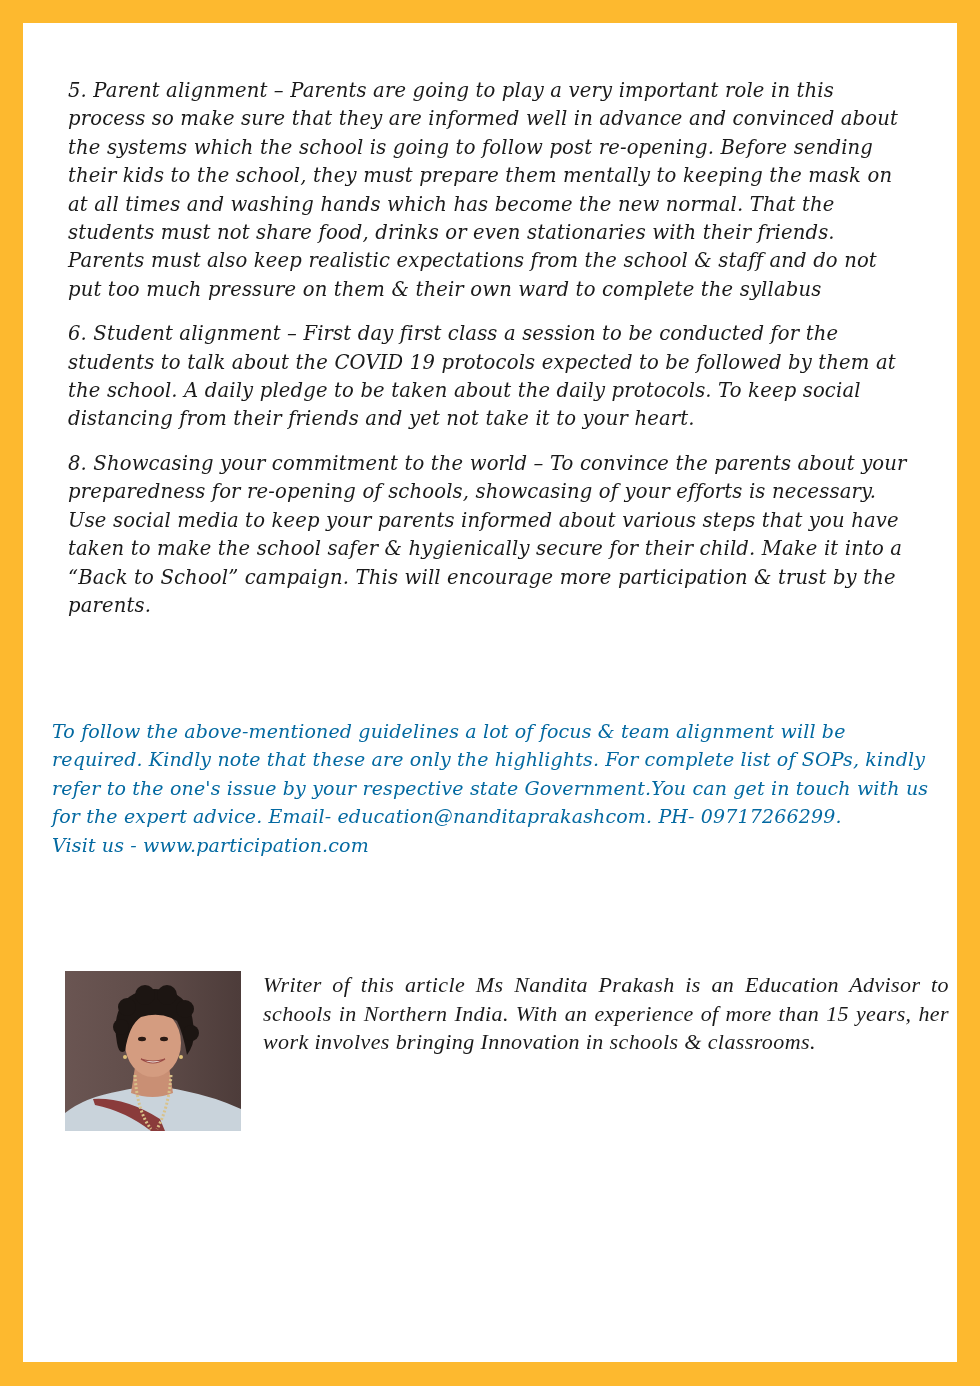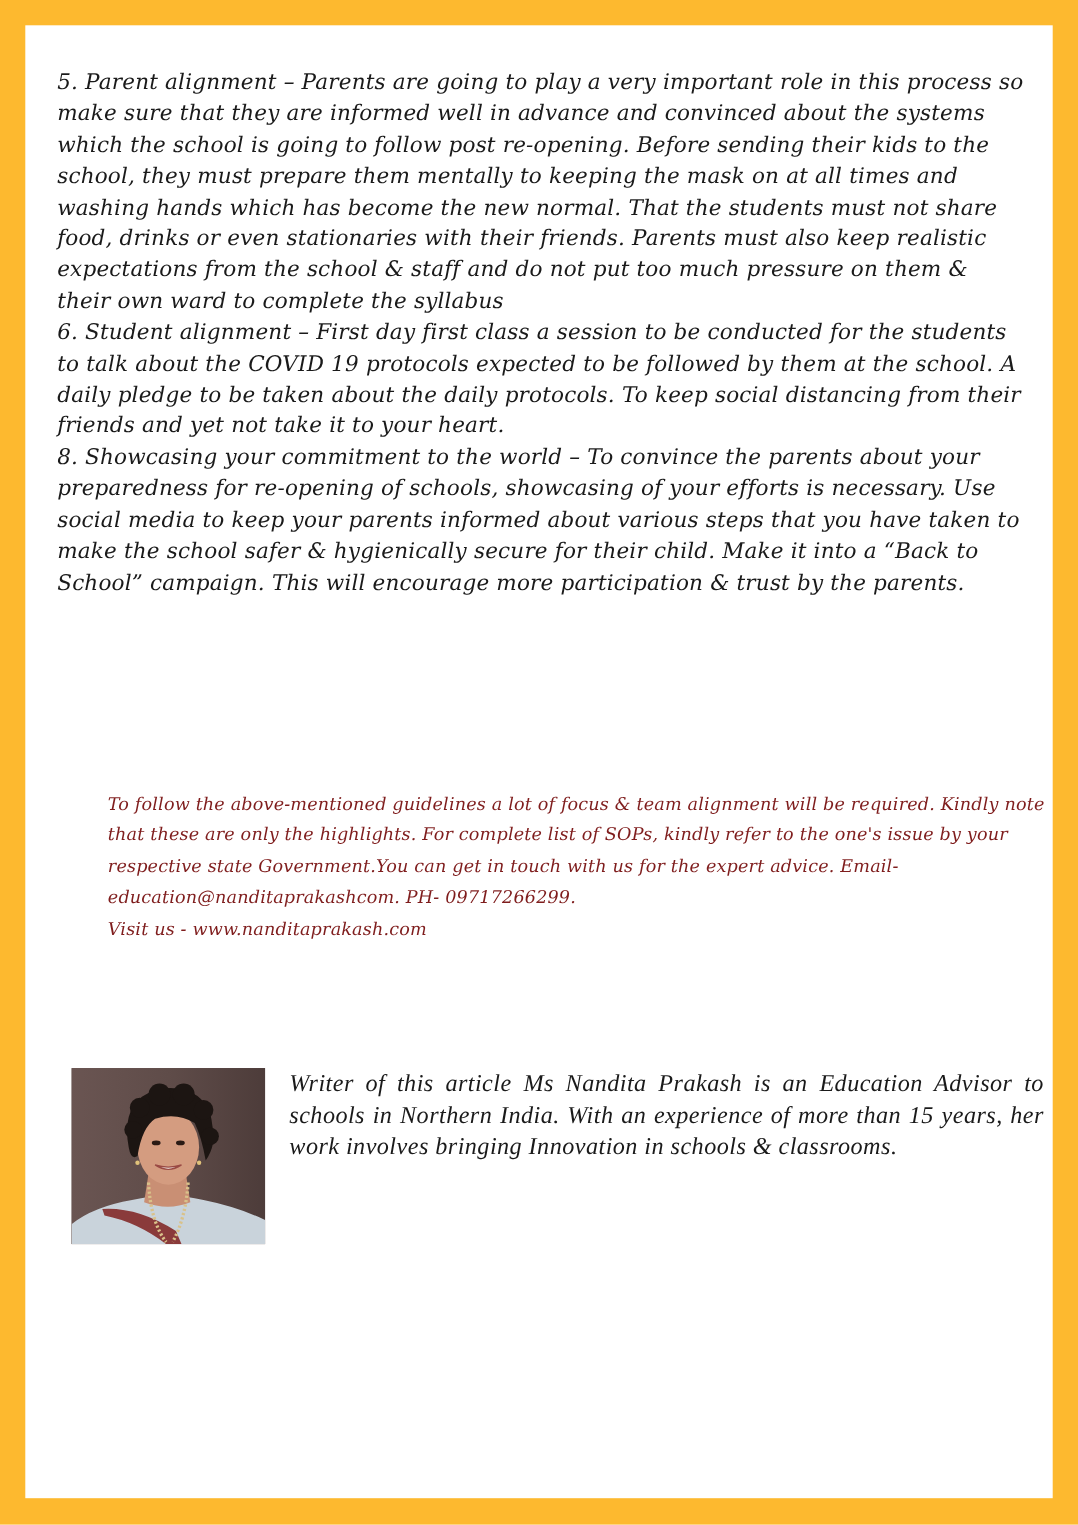--- a/index.html
+++ b/index.html
@@ -27,35 +27,34 @@
       top: 38px;
       width: 880px;
       font-family: "DejaVu Serif", "Liberation Serif", serif;
       font-style: italic;
       font-size: 19.6px;
       line-height: 28.4px;
       color: #1a1a1a;
       letter-spacing: 0.15px;
     }
     .para {
-      margin: 0;
+      margin: 16px;
       white-space: normal;
     }
     .closing {
       position: absolute;
       left: 29px;
       top: 694px;
       width: 880px;
       font-family: "DejaVu Serif", "Liberation Serif", serif;
       font-style: italic;
-      font-size: 16px;
+      font-size: 19px;
       line-height: 28.4px;
-      color: #7f1d1d;
+      color: #0369a1;
       letter-spacing: 0.15px;
-      margin-left: 46px;
     }
     .closing p { margin: 0; }
     .author-photo {
       position: absolute;
       left: 42px;
       top: 948px;
       width: 176px;
       height: 160px;
       overflow: hidden;
       background: linear-gradient(90deg, #5e4b48 0%, #6b5652 30%, #5a4744 60%, #4e3d3b 100%);
@@ -82,21 +81,21 @@
 <div class="page">
 
   <div class="body-text">
     <p class="para">5. Parent alignment – Parents are going to play a very important role in this process so make sure that they are informed well in advance and convinced about the systems which the school is going to follow post re-opening. Before sending their kids to the school, they must prepare them mentally to keeping the mask on at all times and washing hands which has become the new normal. That the students must not share food, drinks or even stationaries with their friends. Parents must also keep realistic expectations from the school &amp; staff and do not put too much pressure on them &amp; their own ward to complete the syllabus</p>
     <p class="para">6. Student alignment – First day first class a session to be conducted for the students to talk about the COVID 19 protocols expected to be followed by them at the school. A daily pledge to be taken about the daily protocols. To keep social distancing from their friends and yet not take it to your heart.</p>
     <p class="para">8. Showcasing your commitment to the world – To convince the parents about your preparedness for re-opening of schools, showcasing of your efforts is necessary. Use social media to keep your parents informed about various steps that you have taken to make the school safer &amp; hygienically secure for their child. Make it into a “Back to School” campaign. This will encourage more participation &amp; trust by the parents.</p>
   </div>
 
   <div class="closing">
     <p>To follow the above-mentioned guidelines a lot of focus &amp; team alignment will be required. Kindly note that these are only the highlights. For complete list of SOPs, kindly refer to the one's issue by your respective state Government.You can get in touch with us for the expert advice. Email- education@nanditaprakashcom. PH- 09717266299.</p>
-    <p>Visit us - www.nanditaprakash.com</p>
+    <p>Visit us - www.participation.com</p>
   </div>
 
   <div class="author-photo" title="Portrait of Ms Nandita Prakash">
     <svg width="176" height="160" viewBox="0 0 176 160" xmlns="http://www.w3.org/2000/svg">
       <defs>
         <linearGradient id="bg" x1="0" y1="0" x2="1" y2="0">
           <stop offset="0" stop-color="#6a5552"></stop>
           <stop offset="0.5" stop-color="#5f4c49"></stop>
           <stop offset="1" stop-color="#4d3c3a"></stop>
         </linearGradient>

